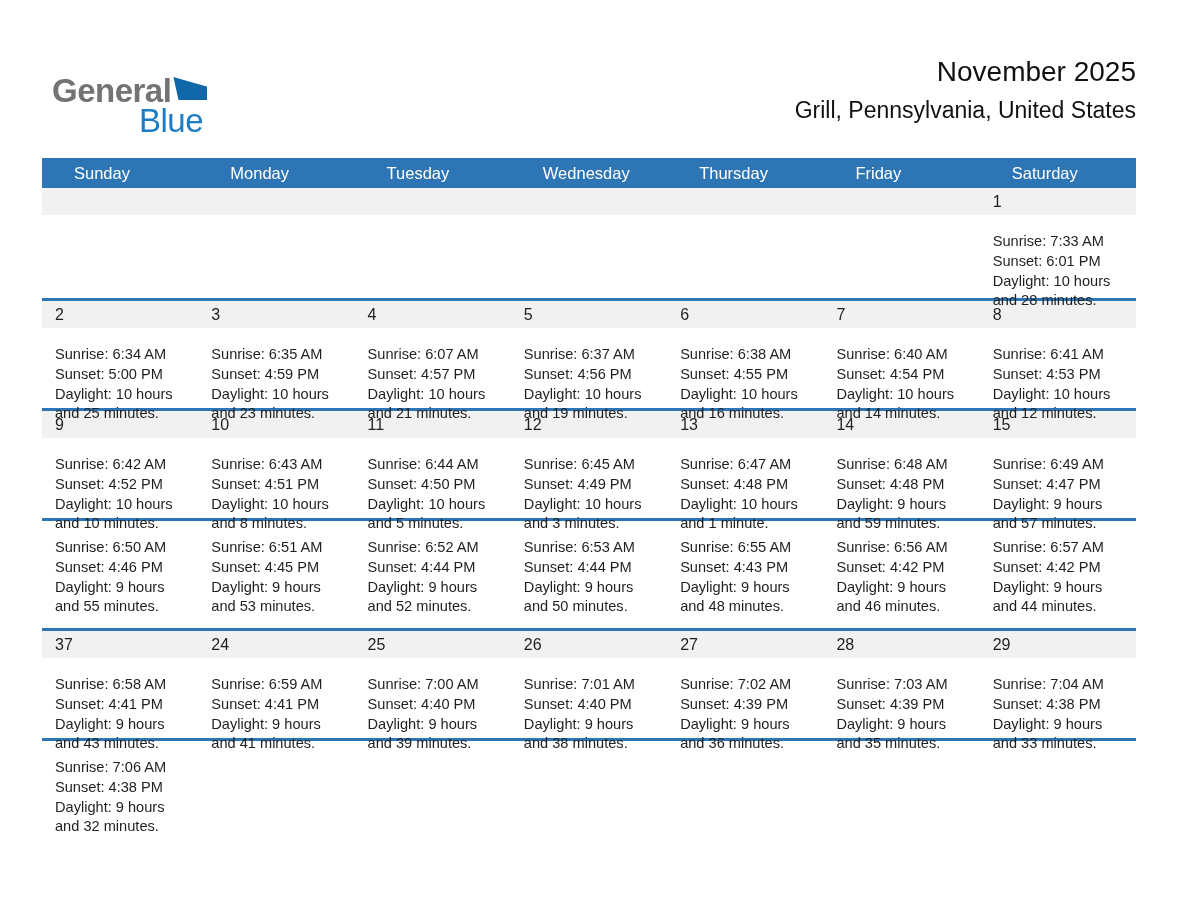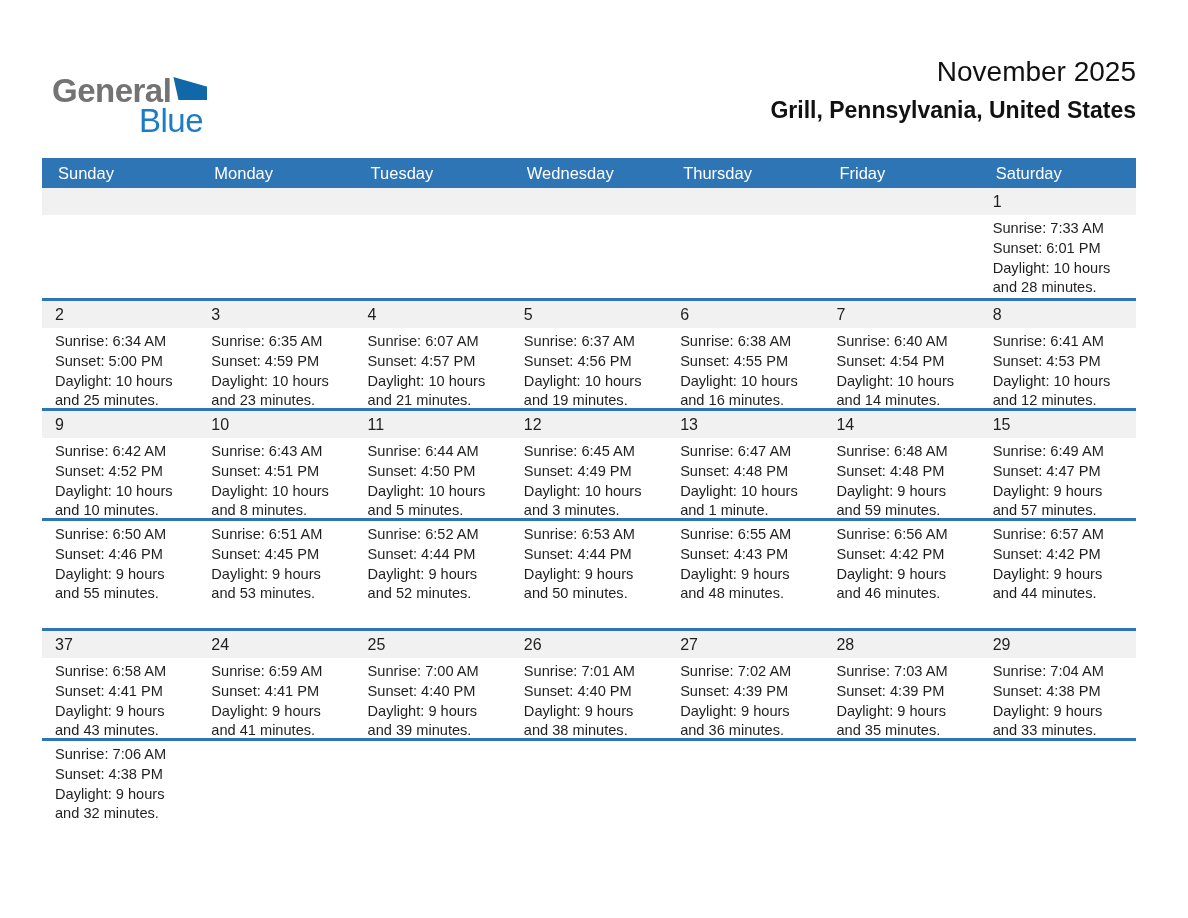--- a/index.html
+++ b/index.html
@@ -20,31 +20,31 @@
   .logo{position:absolute;left:52px;top:74px;}
   .logo-top{display:flex;align-items:flex-start;}
   .logo-general{font-size:33px;font-weight:600;color:#737373;letter-spacing:-0.5px;line-height:1;text-align:right;}
   .logo-triangle{width:34px;height:23px;margin-left:2px;margin-top:3px;background:var(--logo-triangle);
     clip-path:polygon(0 0,100% 42%,100% 100%,15% 100%);}
   .logo-blue{font-size:33px;font-weight:400;color:var(--logo-blue);letter-spacing:-0.5px;line-height:1;
     margin-top:-3px;margin-left:87px;}
   
   .titles{position:absolute;right:52px;top:56px;text-align:right;}
   .main-title{font-size:28px;font-weight:400;margin:0;color:#111;line-height:1.15;}
-  .subtitle{font-size:23px;font-weight:700;color:#111;margin-top:9px;}
+  .subtitle{font-size:23px;font-weight:400;color:#111;margin-top:9px;}
   
   .calendar{position:absolute;left:42px;top:158px;width:1094px;}
   .weekday-row{display:grid;grid-template-columns:repeat(7,1fr);background:var(--accent);height:30px;align-items:center;}
-  .weekday-cell{color:var(--header-text);font-size:16.5px;padding-left:16px;overflow:hidden;white-space:nowrap;}
+  .weekday-cell{color:var(--header-text);font-size:16.5px;padding-left:32px;overflow:hidden;white-space:nowrap;}
   .week-row{height:110px;box-sizing:border-box;}
   .week-row.bordered{border-top:3px solid var(--accent);}
   .band{display:grid;grid-template-columns:repeat(7,1fr);background:var(--band);height:27px;}
   .day-num{font-size:16px;line-height:27px;padding-left:13px;color:var(--text);}
   .details{display:grid;grid-template-columns:repeat(7,1fr);}
-  .cell-details{padding:4px 6px 0 13px;}
+  .cell-details{padding:17px 6px 0 13px;}
   .detail-line{font-size:14.6px;line-height:19.8px;color:var(--text);white-space:nowrap;}
 </style>
 </head>
 <body>
 
 <div class="logo">
   <div class="logo-top">
     <span class="logo-general">General</span>
     <span class="logo-triangle"></span>
   </div>

